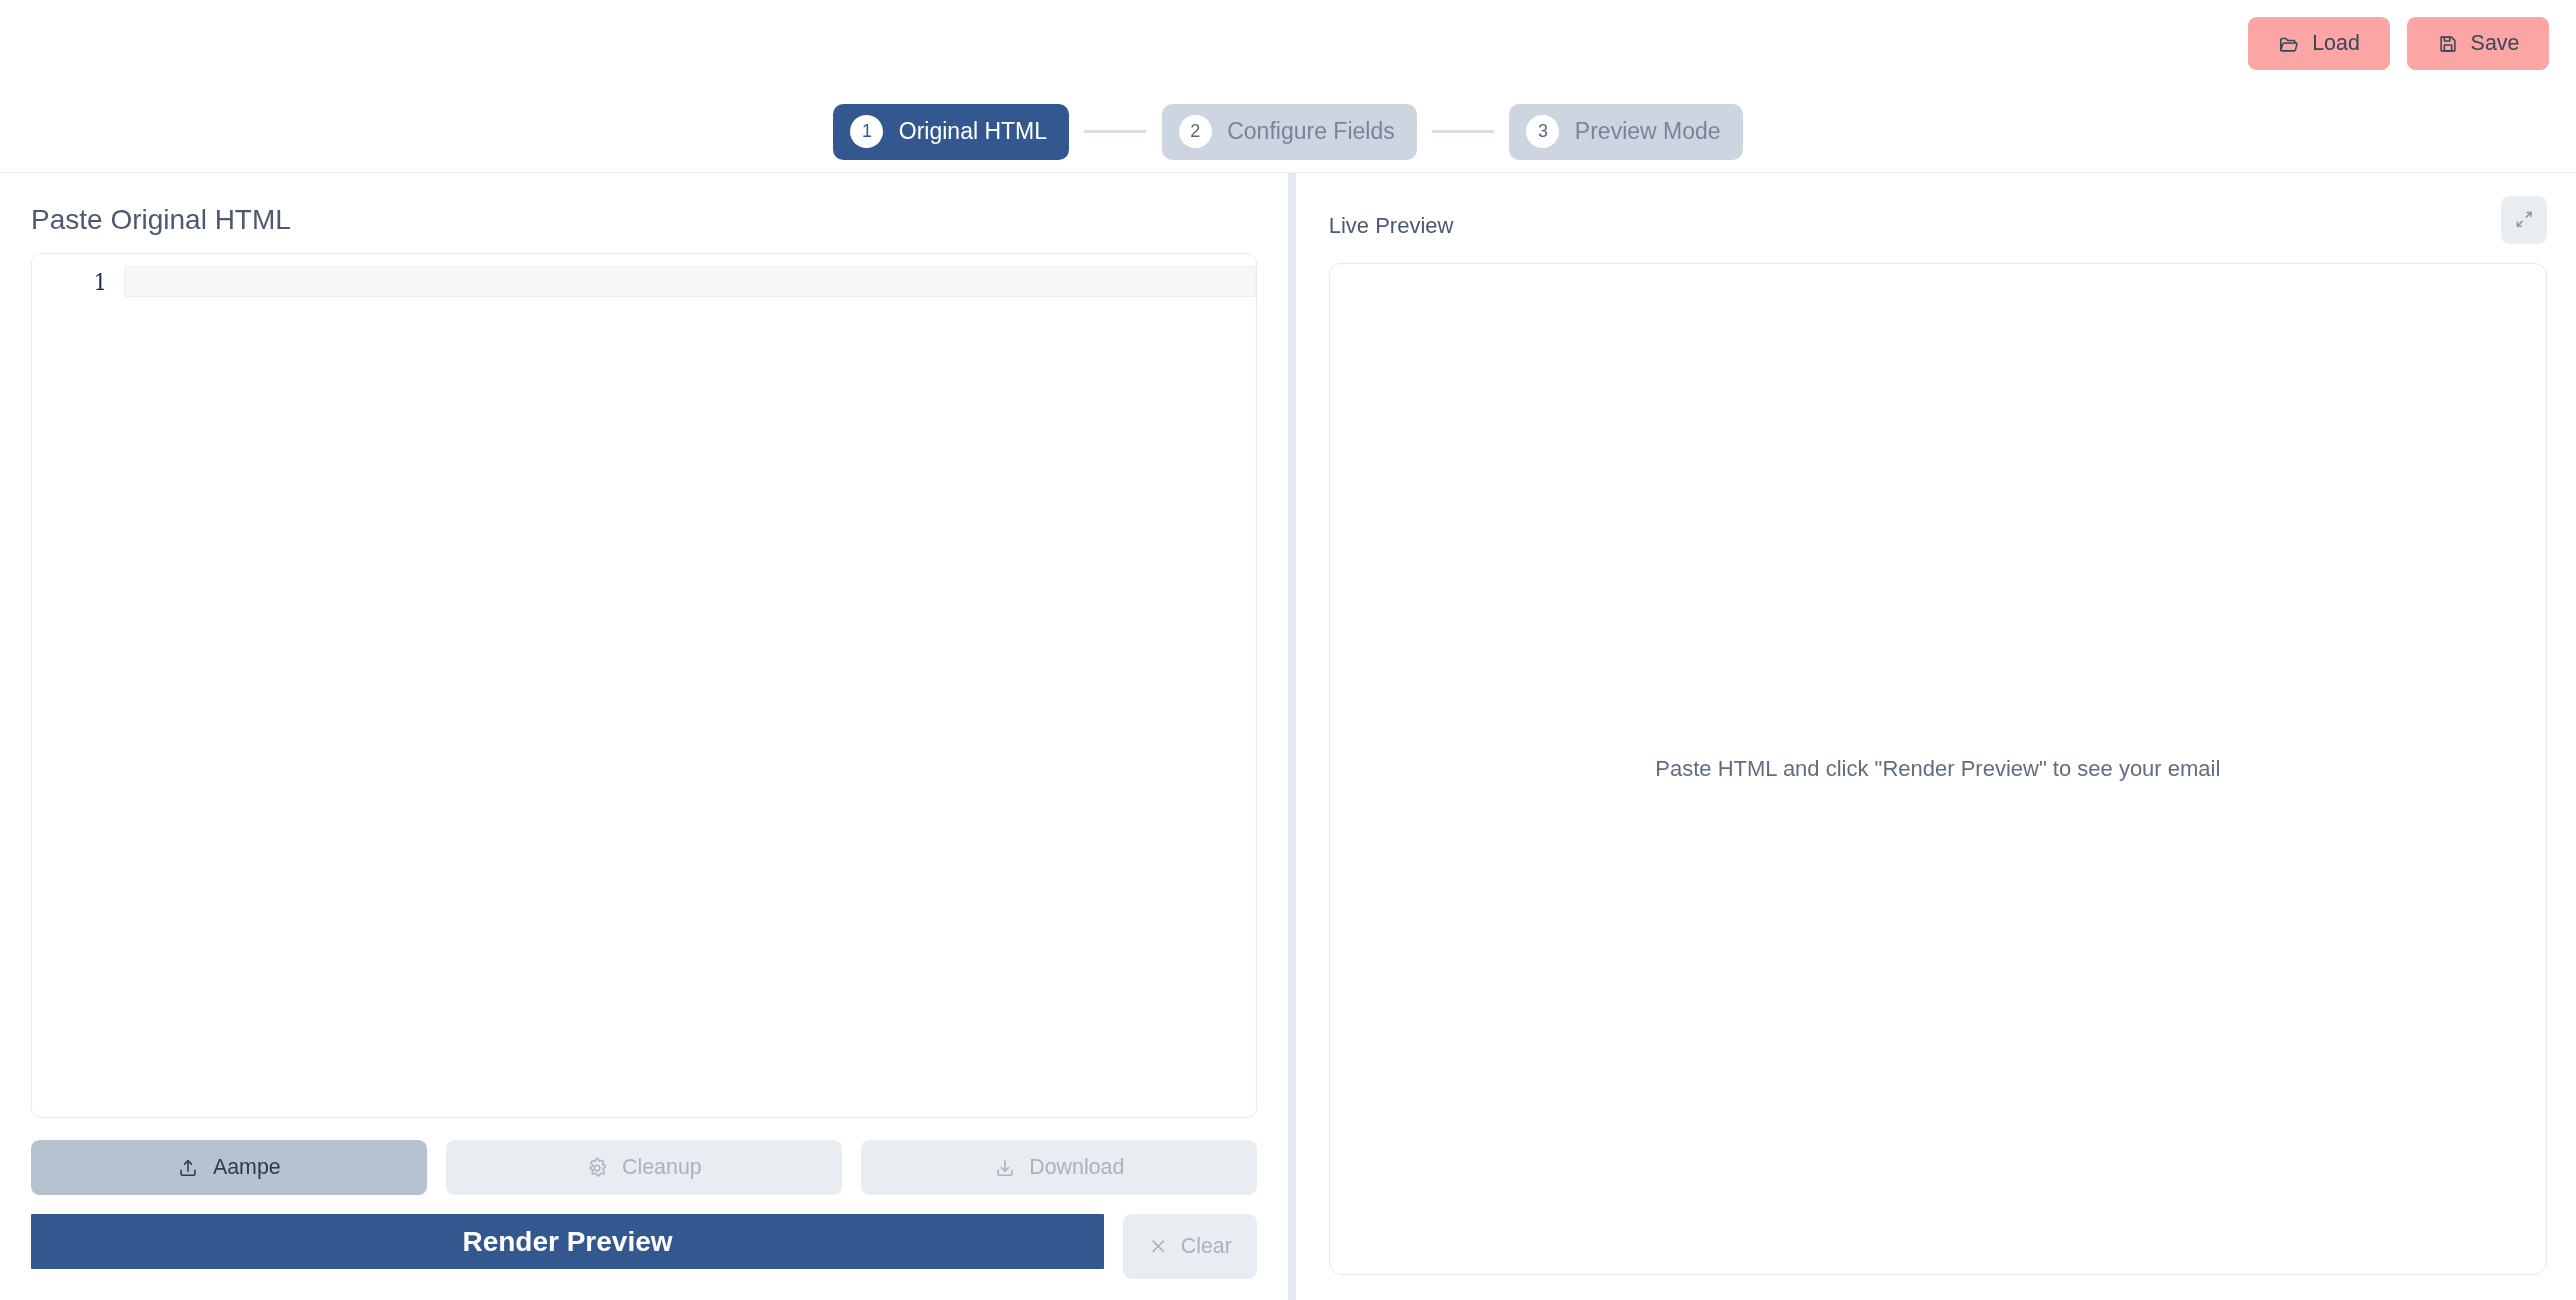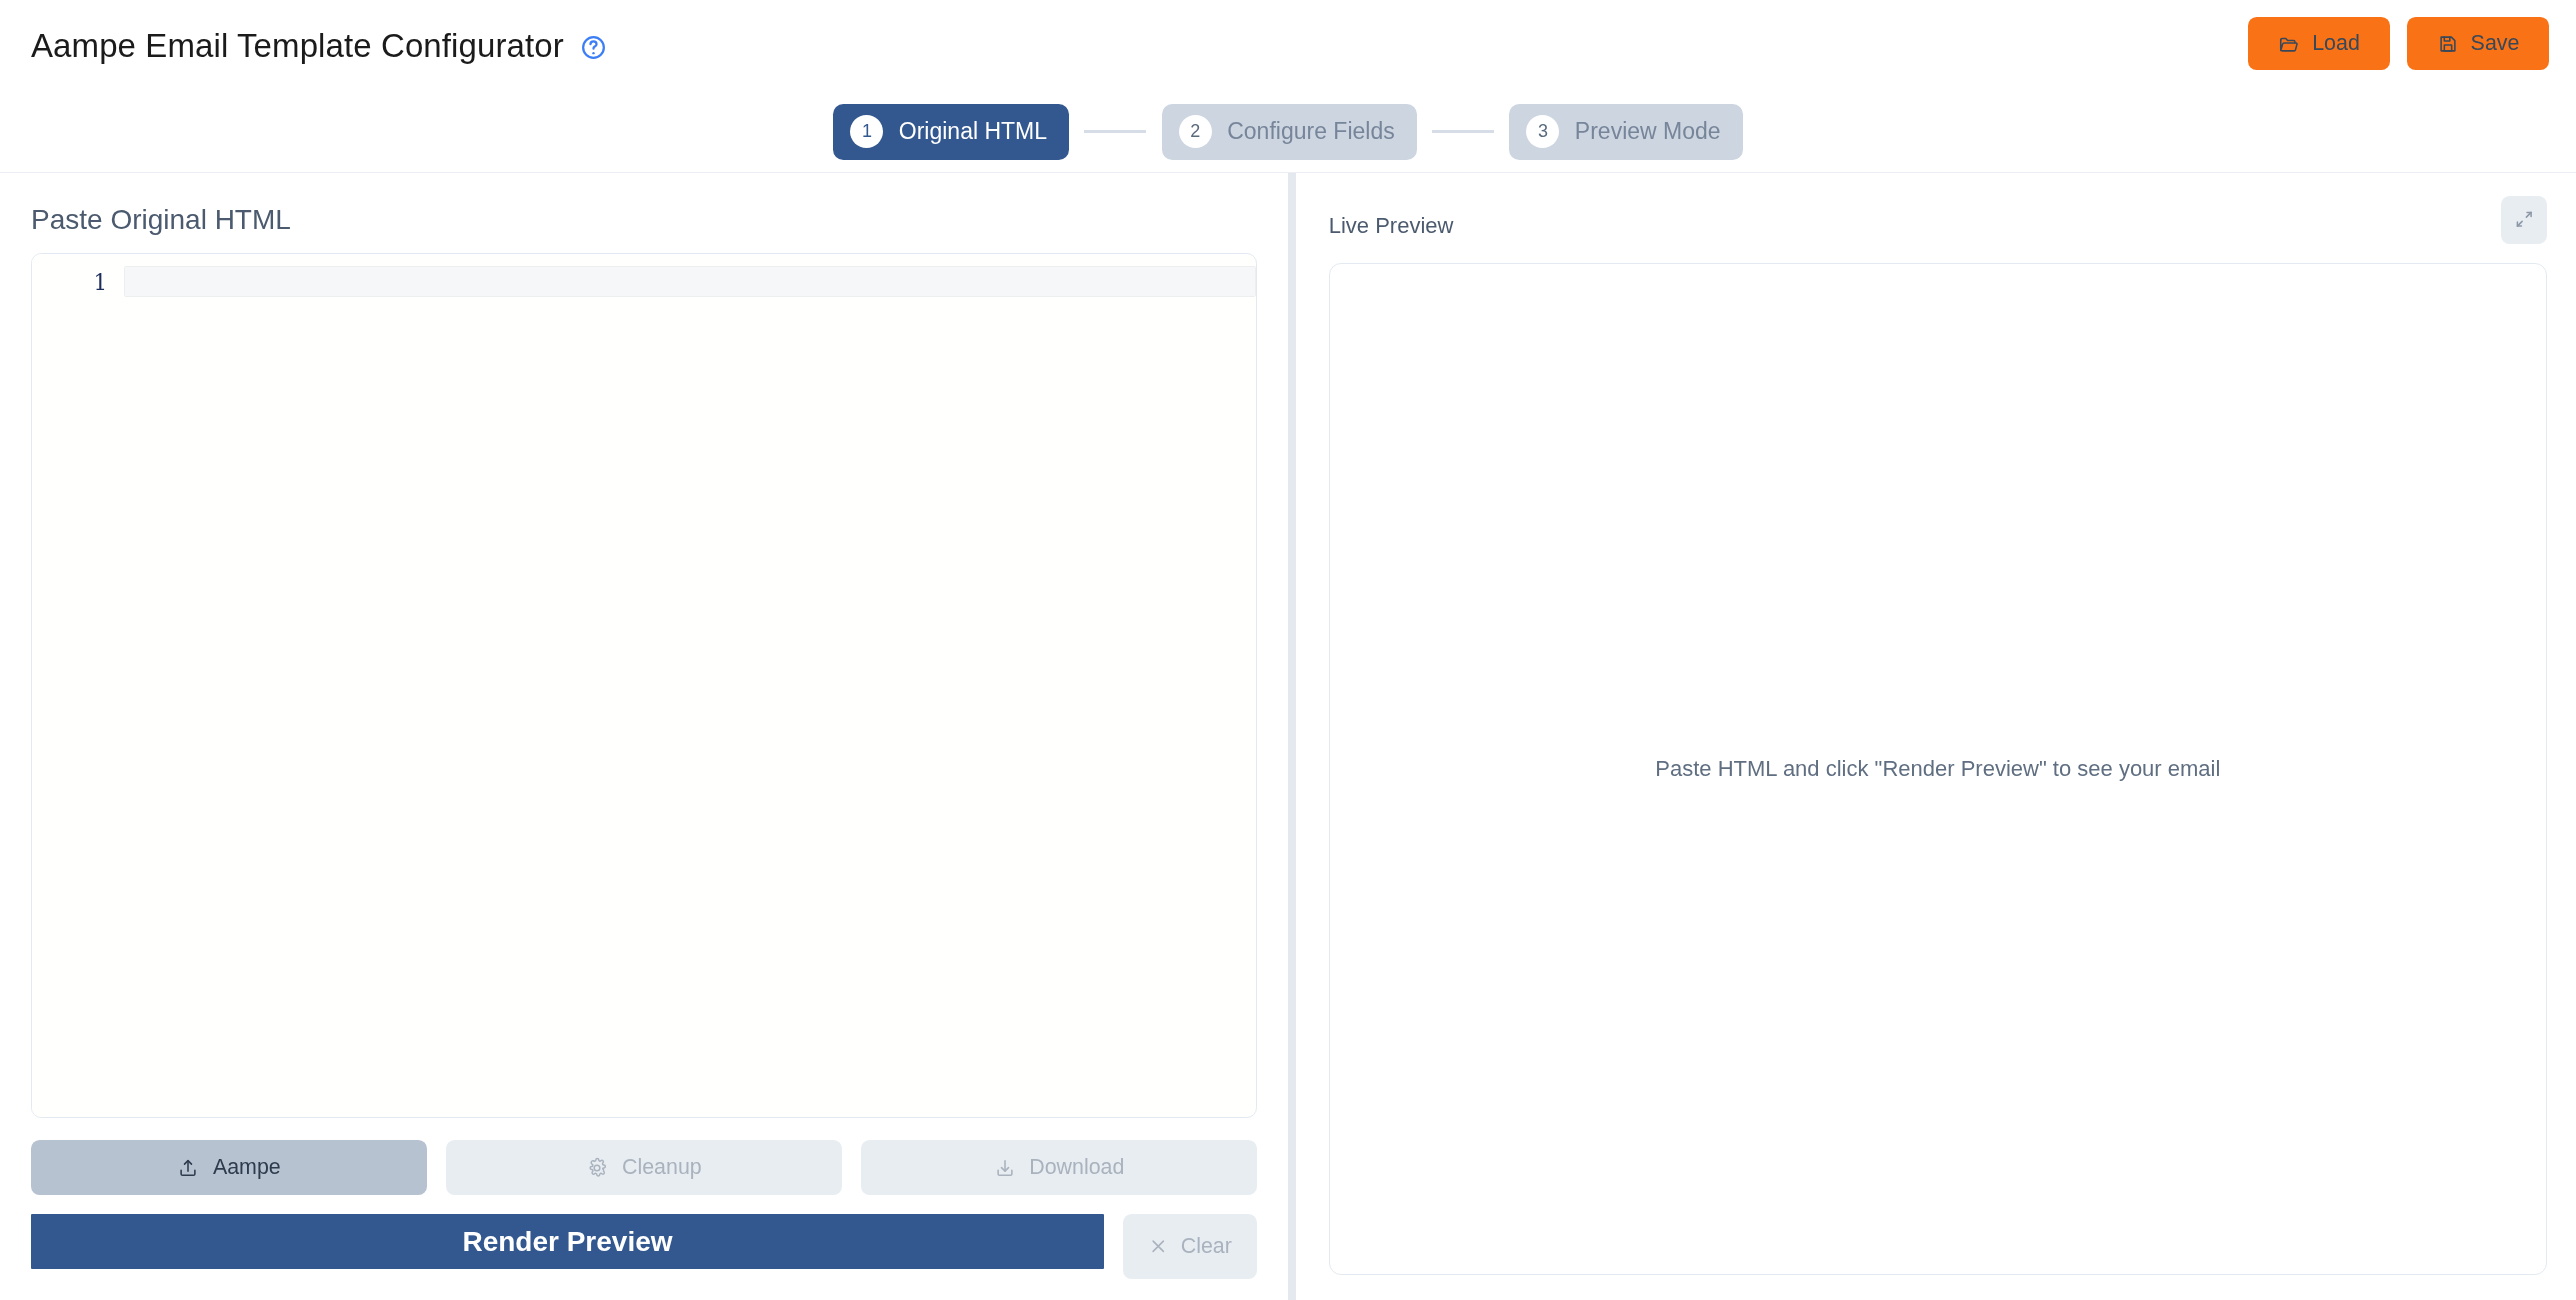--- a/index.html
+++ b/index.html
@@ -47,21 +47,21 @@
     right: 27px; top: 17px;
     display: flex; gap: 17px;
   }
   .hdr-btn {
     display: inline-flex; align-items: center; justify-content: center;
     gap: 12px;
     height: 53px;
     padding: 0 26px;
     min-width: 142px;
     border: none; border-radius: 8.6px;
-    background: #f97316;
+    background: #fca5a5;
     color: #384859;
     font-size: 21.4px;
     font-family: "Liberation Sans", sans-serif;
     cursor: pointer;
   }
   .hdr-btn svg { display: block; flex: 0 0 auto; }
 
   
   .stepper-bar {
     flex: 0 0 82px;
@@ -254,30 +254,20 @@
     font-size: 22px;
     color: #5f6e81;
   }
 </style>
 </head>
 <body>
 
 <div class="app">
 
   <div class="header">
-    <div class="header-title-wrap">
-      <div class="app-title">Aampe Email Template Configurator</div>
-      <span class="help-icon">
-        <svg width="27" height="27" viewBox="0 0 24 24" fill="none" stroke="#3b7ef5" stroke-width="2">
-          <circle cx="12" cy="12" r="9.2"></circle>
-          <path d="M9.3 9.1c0-1.5 1.2-2.6 2.7-2.6s2.7 1.0 2.7 2.5c0 1.5-1.3 1.9-2.1 2.5-0.5 0.4-0.6 0.9-0.6 1.6" stroke-linecap="round"></path>
-          <circle cx="12" cy="17" r="1.05" fill="#3b7ef5" stroke="none"></circle>
-        </svg>
-      </span>
-    </div>
 
     <div class="header-actions">
       <button class="hdr-btn">
         <span>
           <svg width="22" height="22" viewBox="0 0 24 24" fill="none" stroke="#384859" stroke-width="1.7" stroke-linecap="round" stroke-linejoin="round">
             <path d="M3 7.5a1.5 1.5 0 0 1 1.5-1.5h4l2 2.2h6.5a1.5 1.5 0 0 1 1.5 1.5v1"></path>
             <path d="M3 7.5V18a1.5 1.5 0 0 0 1.5 1.5h13.1a1.5 1.5 0 0 0 1.45-1.1l1.6-6A1 1 0 0 0 19.7 11H6.5a1.5 1.5 0 0 0-1.45 1.1L3 19"></path>
           </svg>
         </span>
         <span>Load</span>

